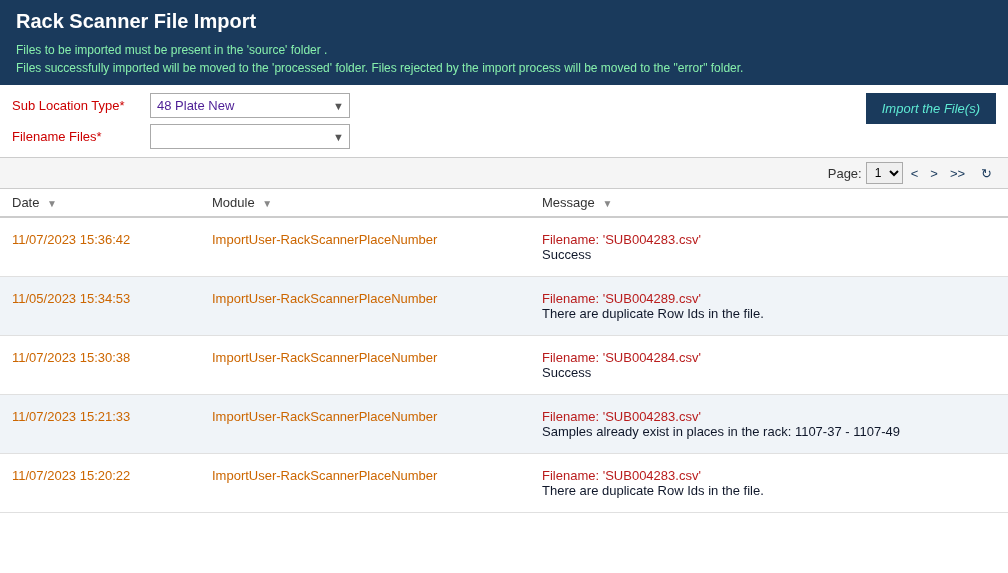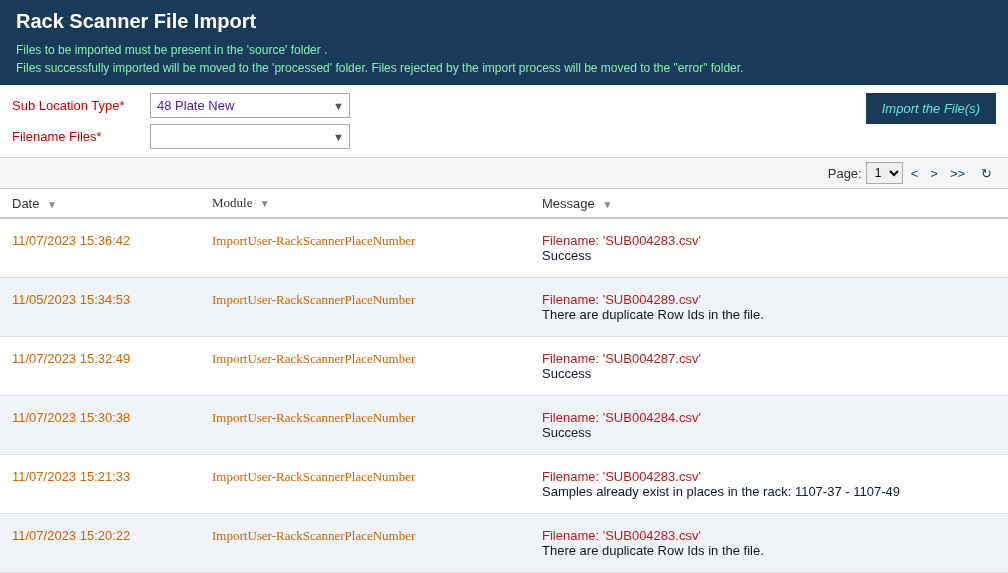--- a/index.html
+++ b/index.html
@@ -156,21 +156,21 @@
     .data-table tbody tr:nth-child(odd) { background: #fff; }
     .data-table tbody tr:nth-child(even) { background: #f0f4f8; }
 
     .date-col { color: #cc6600; }
     .module-col { color: #cc6600; }
     .message-filename { color: #b91c1c; }
     .message-success { color: #0f172a; }
     .message-error { color: #0f172a; }
 
     .col-date { width: 200px; }
-    .col-module { width: 330px; font-family: Liberation Serif, serif; }
+    .col-module { width: 330px; }
     .col-message { width: auto; }
   </style>
 </head>
 <body>
 
 <div class="header-bar">
   <h1>Rack Scanner File Import</h1>
   <p>Files to be imported must be present in the 'source' folder .</p>
   <p>Files successfully imported will be moved to the 'processed' folder. Files rejected by the import process will be moved to the "error" folder.</p>
 </div>
@@ -237,25 +237,20 @@
         <td class="date-col col-date">11/07/2023 15:36:42</td>
         <td class="module-col col-module">ImportUser-RackScannerPlaceNumber</td>
         <td class="col-message"><span class="message-filename">Filename: 'SUB004283.csv'</span><br><span class="message-success">Success</span></td>
       </tr>
       <tr>
         <td class="date-col col-date">11/05/2023 15:34:53</td>
         <td class="module-col col-module">ImportUser-RackScannerPlaceNumber</td>
         <td class="col-message"><span class="message-filename">Filename: 'SUB004289.csv'</span><br><span class="message-error">There are duplicate Row Ids in the file.</span></td>
       </tr>
       <tr>
-        <td class="date-col col-date">11/07/2023 15:32:49</td>
-        <td class="module-col col-module">ImportUser-RackScannerPlaceNumber</td>
-        <td class="col-message"><span class="message-filename">Filename: 'SUB004287.csv'</span><br><span class="message-success">Success</span></td>
-      </tr>
-      <tr>
         <td class="date-col col-date">11/07/2023 15:30:38</td>
         <td class="module-col col-module">ImportUser-RackScannerPlaceNumber</td>
         <td class="col-message"><span class="message-filename">Filename: 'SUB004284.csv'</span><br><span class="message-success">Success</span></td>
       </tr>
       <tr>
         <td class="date-col col-date">11/07/2023 15:21:33</td>
         <td class="module-col col-module">ImportUser-RackScannerPlaceNumber</td>
         <td class="col-message"><span class="message-filename">Filename: 'SUB004283.csv'</span><br><span class="message-error">Samples already exist in places in the rack: 1107-37 - 1107-49</span></td>
       </tr>
       <tr>

